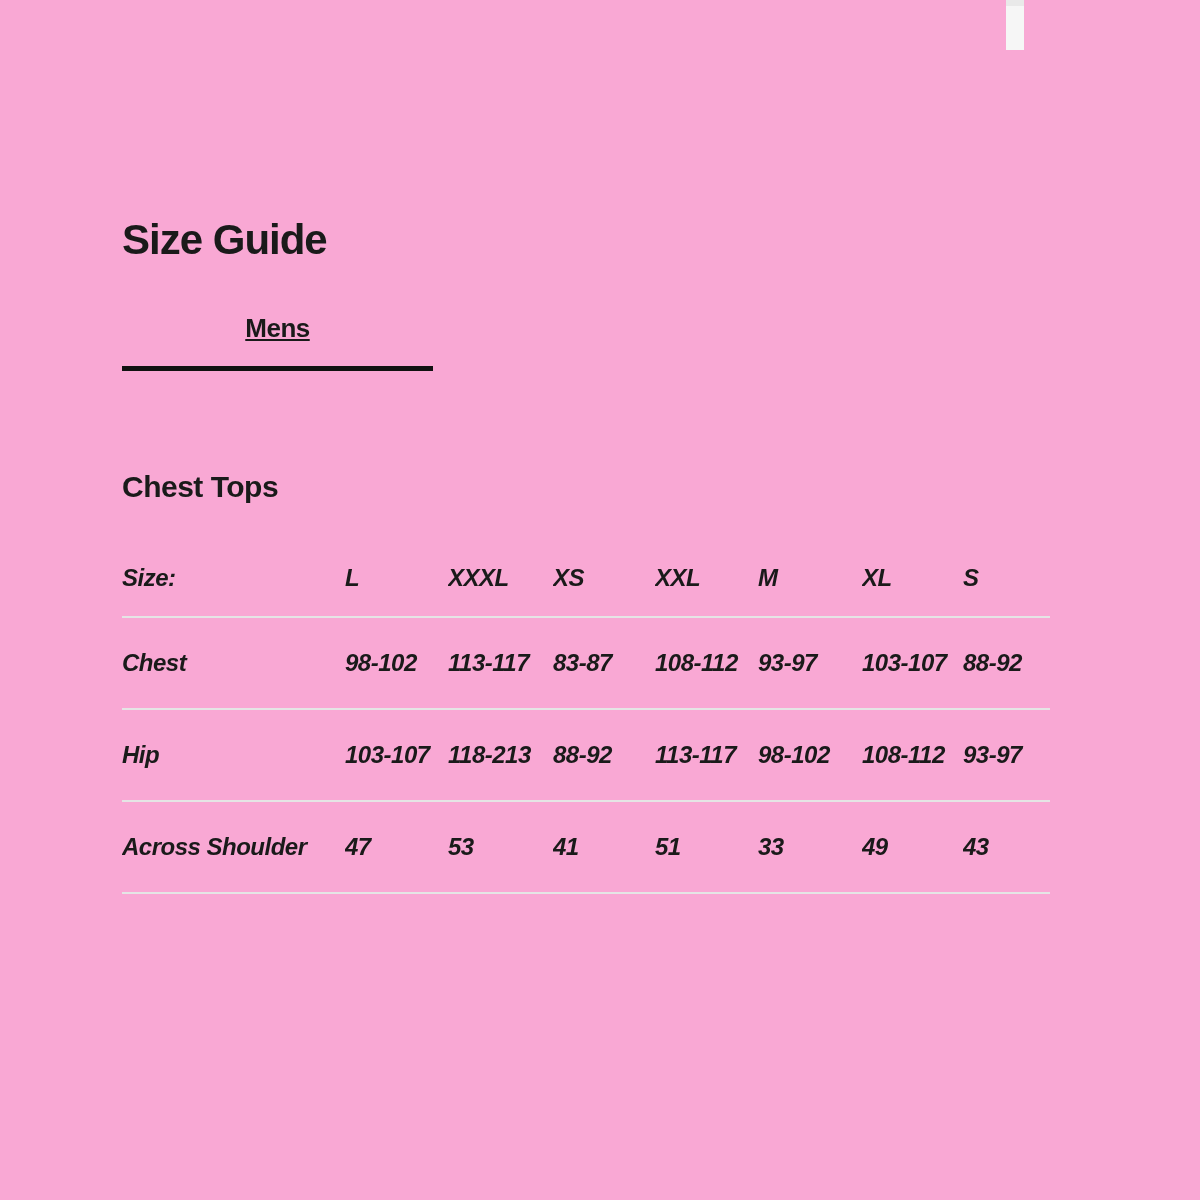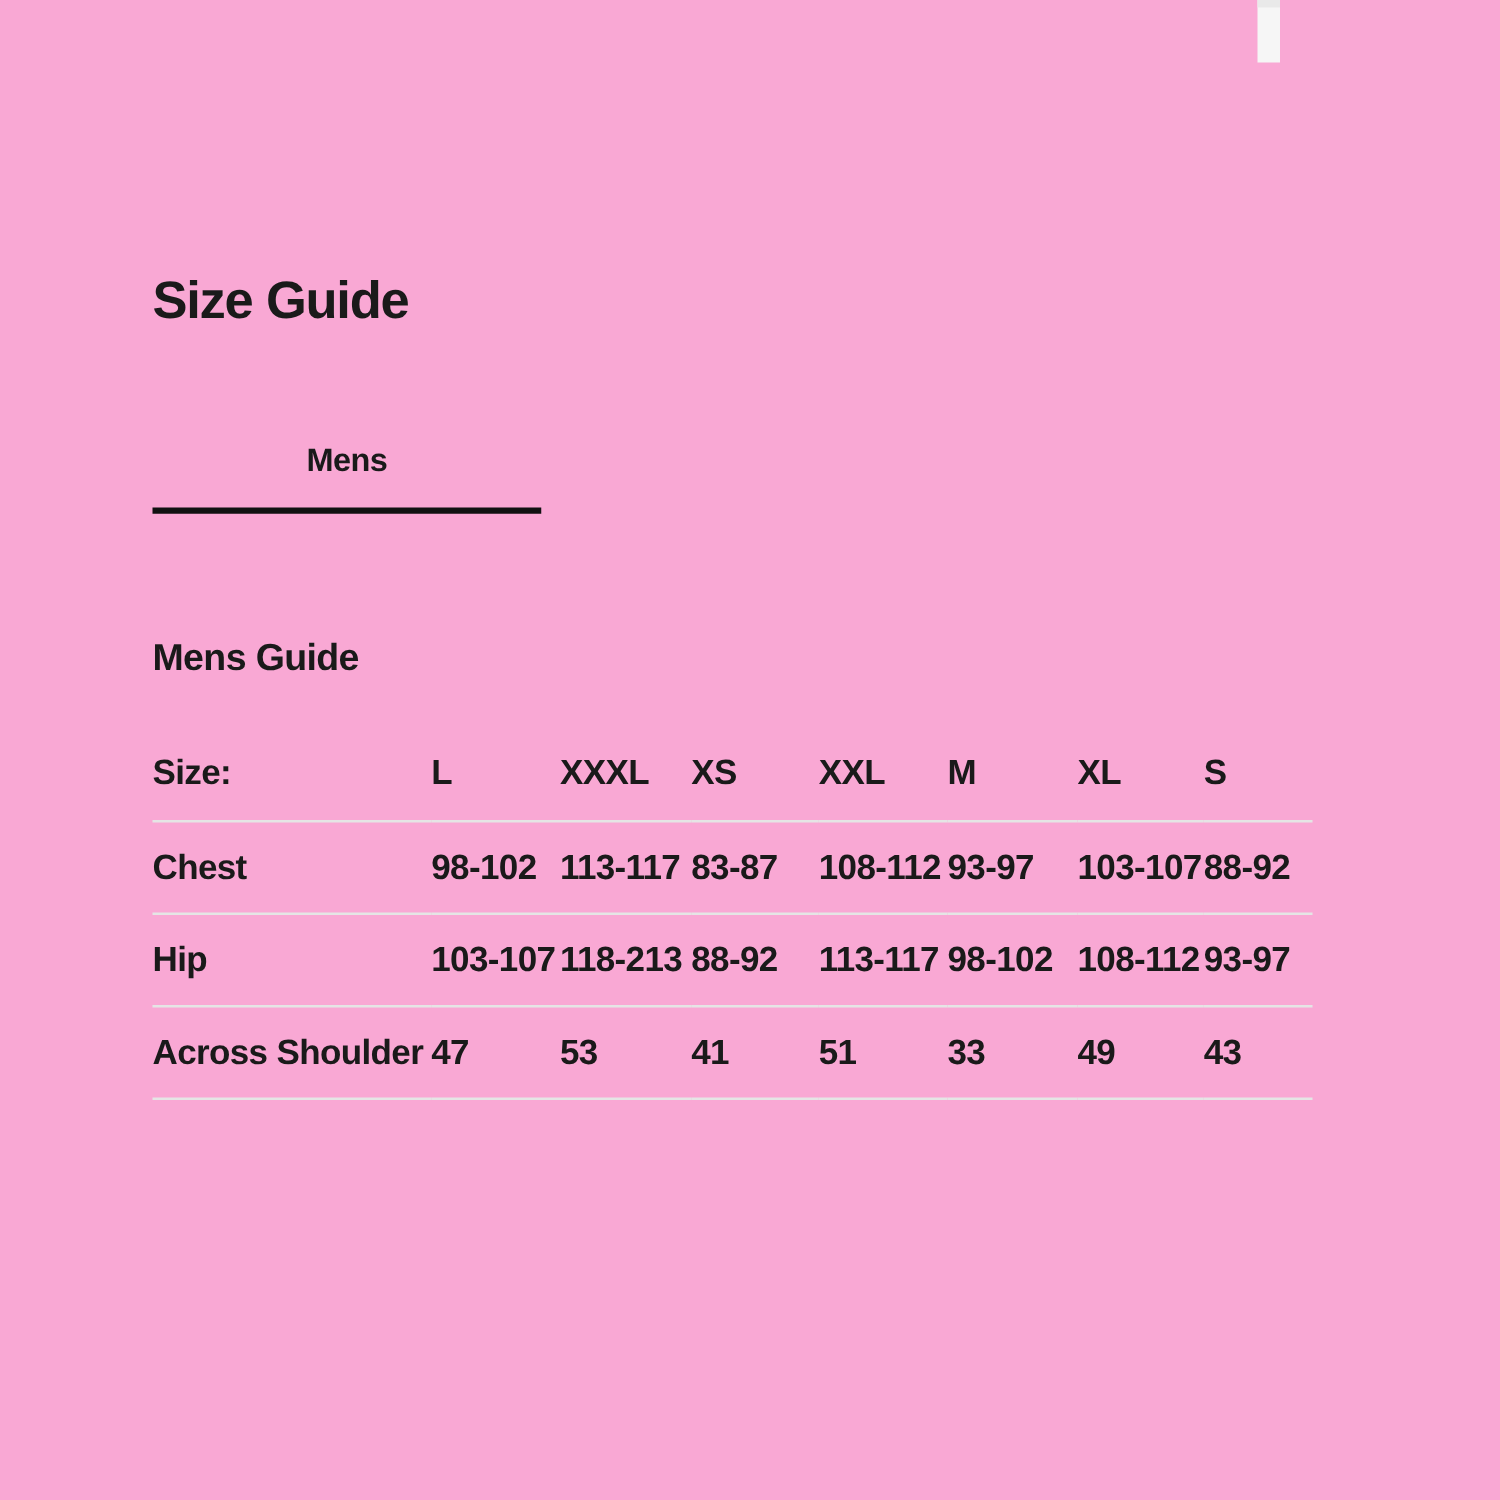--- a/index.html
+++ b/index.html
@@ -39,22 +39,23 @@
     width:928px;
   }
   .page-title{
     margin:218px 0 0 0;
     font-size:42px;
     line-height:44px;
     font-weight:700;
     letter-spacing:-1px;
   }
   .tab-bar{
-    margin-top:92px;
+    margin-top:52px;
     display:flex;
+    text-decoration:underline;
   }
   .tab{
     width:311px;
     text-align:center;
     font-size:26px;
     line-height:28px;
     font-weight:700;
     letter-spacing:-0.5px;
     padding-bottom:24px;
     cursor:pointer;
@@ -73,51 +74,52 @@
     margin-top:36px;
     width:928px;
     border-collapse:collapse;
     table-layout:fixed;
   }
   table.size-table th,
   table.size-table td{
     text-align:left;
     vertical-align:middle;
     padding:0;
-    font-size:28px;
+    font-size:24px;
     font-weight:700;
     letter-spacing:-0.5px;
     color:var(--text-color);
     border-bottom:2px solid var(--divider-color);
     white-space:nowrap;
     overflow:hidden;
+    font-style:italic;
   }
   table.size-table thead tr{height:78px;}
-  table.size-table tbody tr{height:74px;}
+  table.size-table tbody tr{height:92px;}
 </style>
 </head>
 <body>
 
 <div class="page">
 
   <div class="scrollbar">
     <div class="thumb"></div>
   </div>
 
   <div class="content">
 
     <h1 class="page-title">Size Guide</h1>
 
     <div class="tab-bar">
       <div class="tab active">
         <span>Mens</span>
       </div>
     </div>
 
-    <h2 class="section-heading">Mens Guide</h2>
+    <h2 class="section-heading">Chest Tops</h2>
 
     <table class="size-table">
       <colgroup>
         <col style="width:223px">
         <col style="width:103px">
         <col style="width:105px">
         <col style="width:102px">
         <col style="width:103px">
         <col style="width:104px">
         <col style="width:101px">

